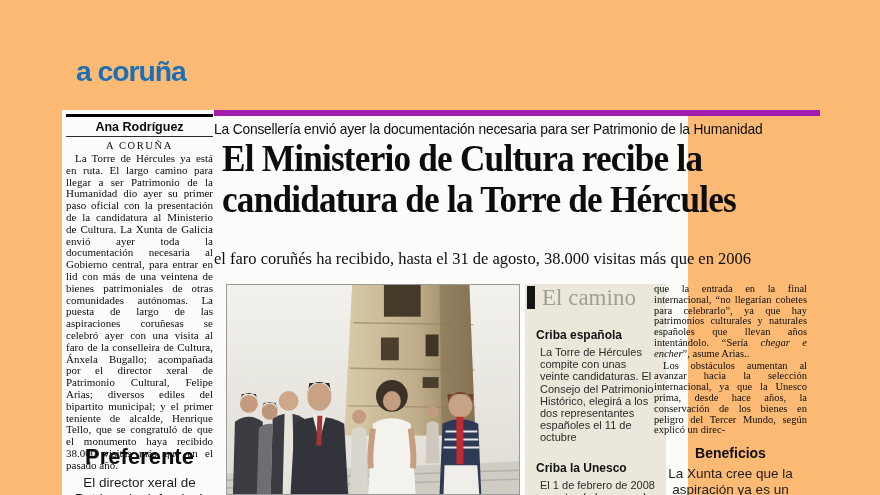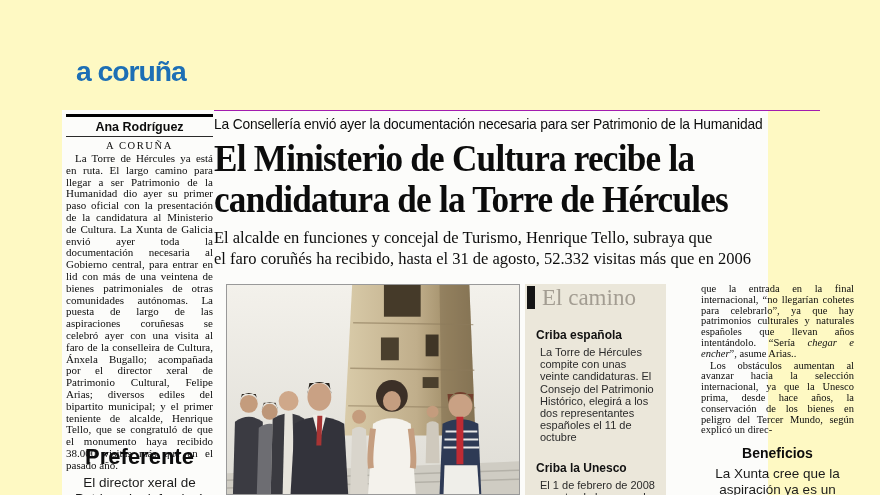--- a/index.html
+++ b/index.html
@@ -1,56 +1,56 @@
 <!DOCTYPE html>
 <html><head>
 <meta charset="utf-8">
 <style>
   html,body{margin:0;padding:0;background:#000;width:880px;height:495px;overflow:hidden;}
   *{box-sizing:border-box;}
-  .canvas{position:relative;width:880px;height:495px;background:#fef9c3;font-family:"Liberation Serif",serif;}
+  .canvas{position:relative;width:880px;height:495px;background:#fdba74;font-family:"Liberation Serif",serif;}
   .logo{position:absolute;left:76px;top:57px;font-family:"Liberation Sans",sans-serif;
         font-weight:bold;font-size:27px;letter-spacing:-1px;transform:scaleX(1.05);transform-origin:left;}
-  .page{position:absolute;left:62px;top:110px;width:706px;height:385px;background:#fcfcfa;color:#0c0c0c;}
+  .page{position:absolute;left:62px;top:110px;width:626px;height:385px;background:#fcfcfa;color:#0c0c0c;}
 
   
   .left-col{position:absolute;left:4px;top:4px;width:147px;}
   .byline-box{border-top:3px solid #000;text-align:center;}
   .byline{font-family:"Liberation Sans",sans-serif;font-weight:bold;font-size:12.5px;padding:3px 0 2px;}
   .thin-rule{border-top:1px solid #2a2a2a;}
   .dateline{font-size:10.5px;letter-spacing:1.6px;padding:3px 0 2px;}
   .left-body{font-size:11px;line-height:11.8px;text-align:justify;}
   .left-body p{margin:0;text-indent:9px;}
   .mini-head-block{position:absolute;left:4px;top:334px;width:147px;text-align:center;
                    font-family:"Liberation Sans",sans-serif;}
   .mini-head{font-weight:bold;font-size:22px;margin:0 0 5px 0;}
   .mini-body{font-size:13.5px;line-height:15.5px;color:#1b1b1b;margin:0;}
 
   
   .main{position:absolute;left:152px;top:0;width:606px;}
-  .kicker{border-top:1px solid #a21caf;padding-top:4px;}
+  .kicker{border-top:6px solid #a21caf;padding-top:4px;}
   .kicker span{display:inline-block;white-space:nowrap;font-family:"Liberation Sans",sans-serif;
                font-size:15px;letter-spacing:-0.2px;transform:scaleX(0.92);transform-origin:left;}
-  .headline{position:absolute;left:0;top:28px;width:606px;}
+  .headline{position:absolute;left:8px;top:28px;width:606px;}
   .headline div{display:inline-block;white-space:nowrap;font-weight:bold;font-size:37px;
                 line-height:41px;letter-spacing:-0.8px;transform:scaleX(0.95);transform-origin:left;}
   .subheadline{position:absolute;left:0;top:117px;width:606px;font-size:16.5px;line-height:21px;}
 
   
   .photo{position:absolute;left:164px;top:174px;width:294px;height:211px;border:1px solid #999;background:#e9e7e1;}
   .photo svg{display:block;width:100%;height:100%;}
 
   .factbox{position:absolute;left:463px;top:174px;width:141px;height:211px;background:#ebe7da;overflow:hidden;}
   .factbox .tab{position:absolute;left:2px;top:2px;width:8px;height:23px;background:#141414;}
   .cam-title{margin:1px 15px 0 17px;font-size:23px;color:#a39d92;font-weight:normal;}
   .fact-sections{padding:0 6px 0 11px;font-family:"Liberation Sans",sans-serif;color:#2b2b2b;}
   .fact-h{font-weight:bold;font-size:12px;margin:17px 0 2px 0;color:#111;}
   .fact-b{font-size:11px;line-height:12.2px;margin:4px;}
 
-  .right-col{position:absolute;left:639px;top:174px;width:153px;height:211px;overflow:hidden;}
+  .right-col{position:absolute;left:592px;top:174px;width:153px;height:211px;overflow:hidden;}
   .right-col .para{font-size:10.5px;line-height:10.8px;text-align:justify;margin:0;}
   .right-col .para.indent{text-indent:9px;margin-top:1px;font-family:Liberation Serif, serif;}
   .right-benef{text-align:center;font-family:"Liberation Sans",sans-serif;margin-top:9px;}
   .benef-h{font-weight:bold;font-size:14px;margin:0 0 5px 0;}
   .benef-b{font-size:13.5px;line-height:15.5px;color:#1b1b1b;margin:0;}
   .it{font-style:italic;}
 </style>
 </head>
 <body>
 
@@ -77,22 +77,22 @@
 
     <div class="main">
       <div class="kicker">
         <span>La Consellería envió ayer la documentación necesaria para ser Patrimonio de la Humanidad</span>
       </div>
       <div class="headline">
         <div>El Ministerio de Cultura recibe la</div><br>
         <div>candidatura de la Torre de Hércules</div>
       </div>
       <div class="subheadline">
-        <span>El alcalde en funciones y concejal de Turismo, Henrique Tello, subraya que</span><br>
-        <span>el faro coruñés ha recibido, hasta el 31 de agosto, 52.332 visitas más que en 2006</span>
+        <br>
+        <span>el faro coruñés ha recibido, hasta el 31 de agosto, 38.000 visitas más que en 2006</span>
       </div>
     </div>
 
     <div class="photo">
       <svg viewBox="0 0 294 211" preserveAspectRatio="none">
         <defs>
           <linearGradient id="sky" x1="0" y1="0" x2="0" y2="1">
             <stop offset="0" stop-color="#f3f1eb"></stop>
               <stop offset="1" stop-color="#dedcd5"></stop>
           </linearGradient>

